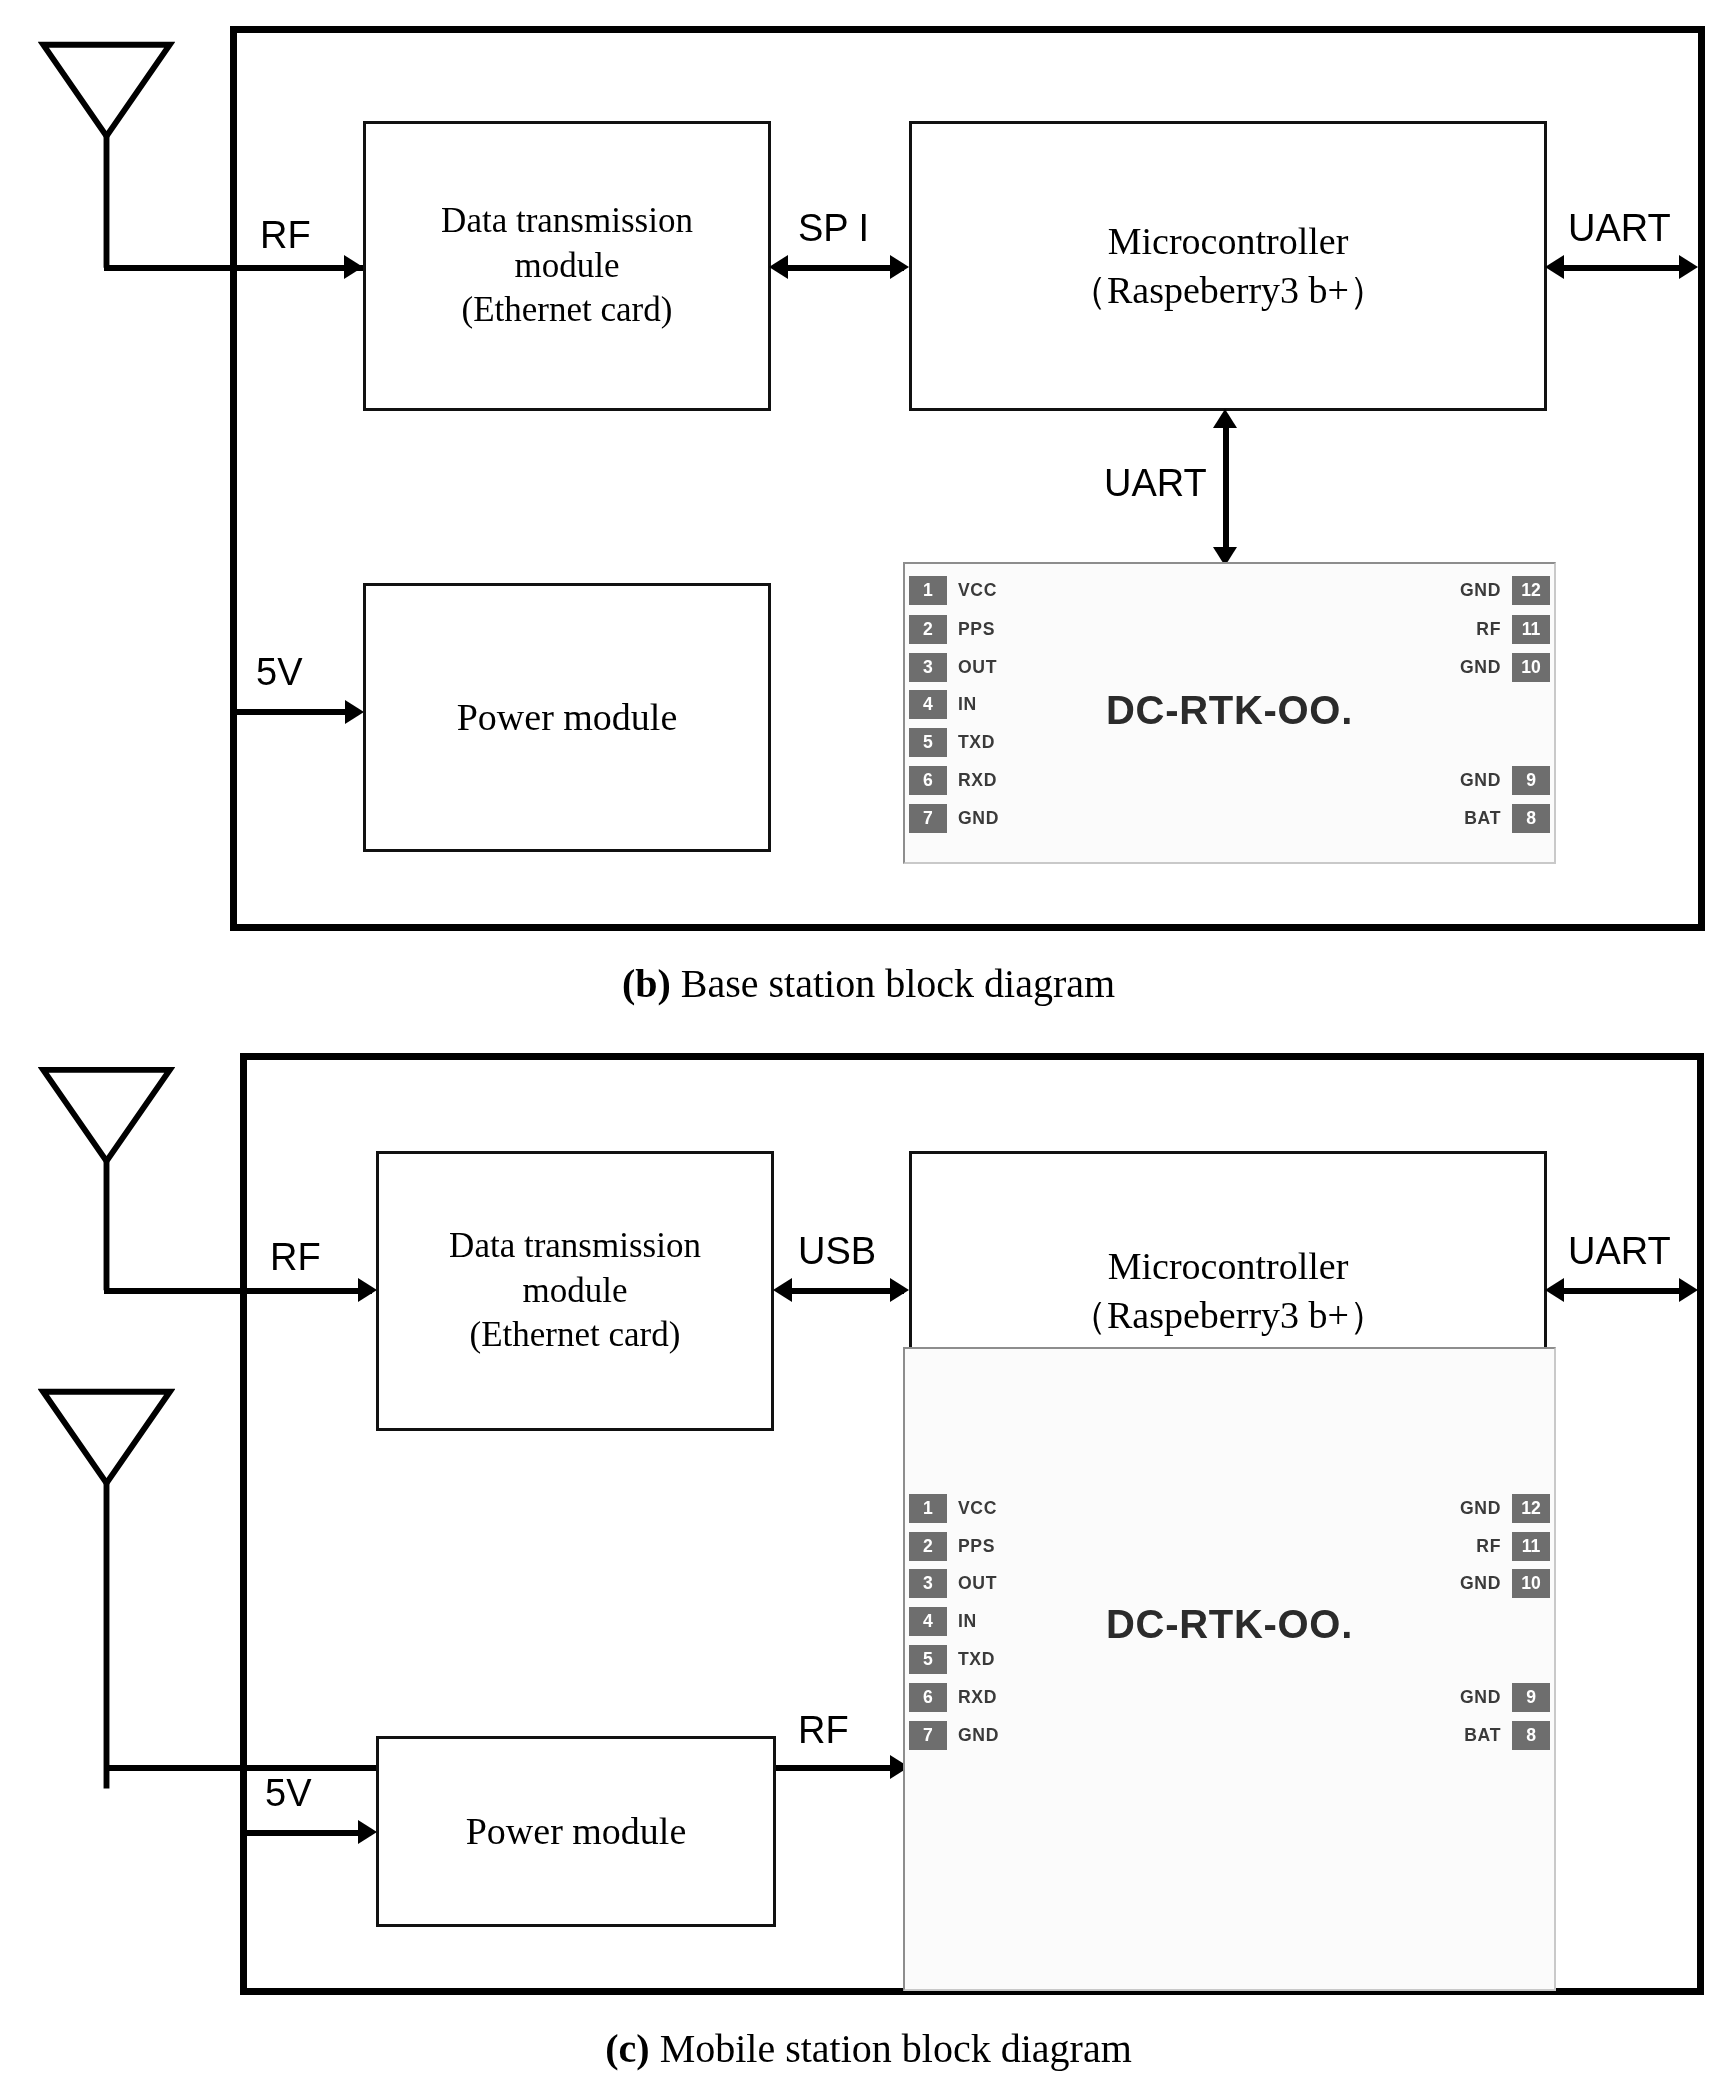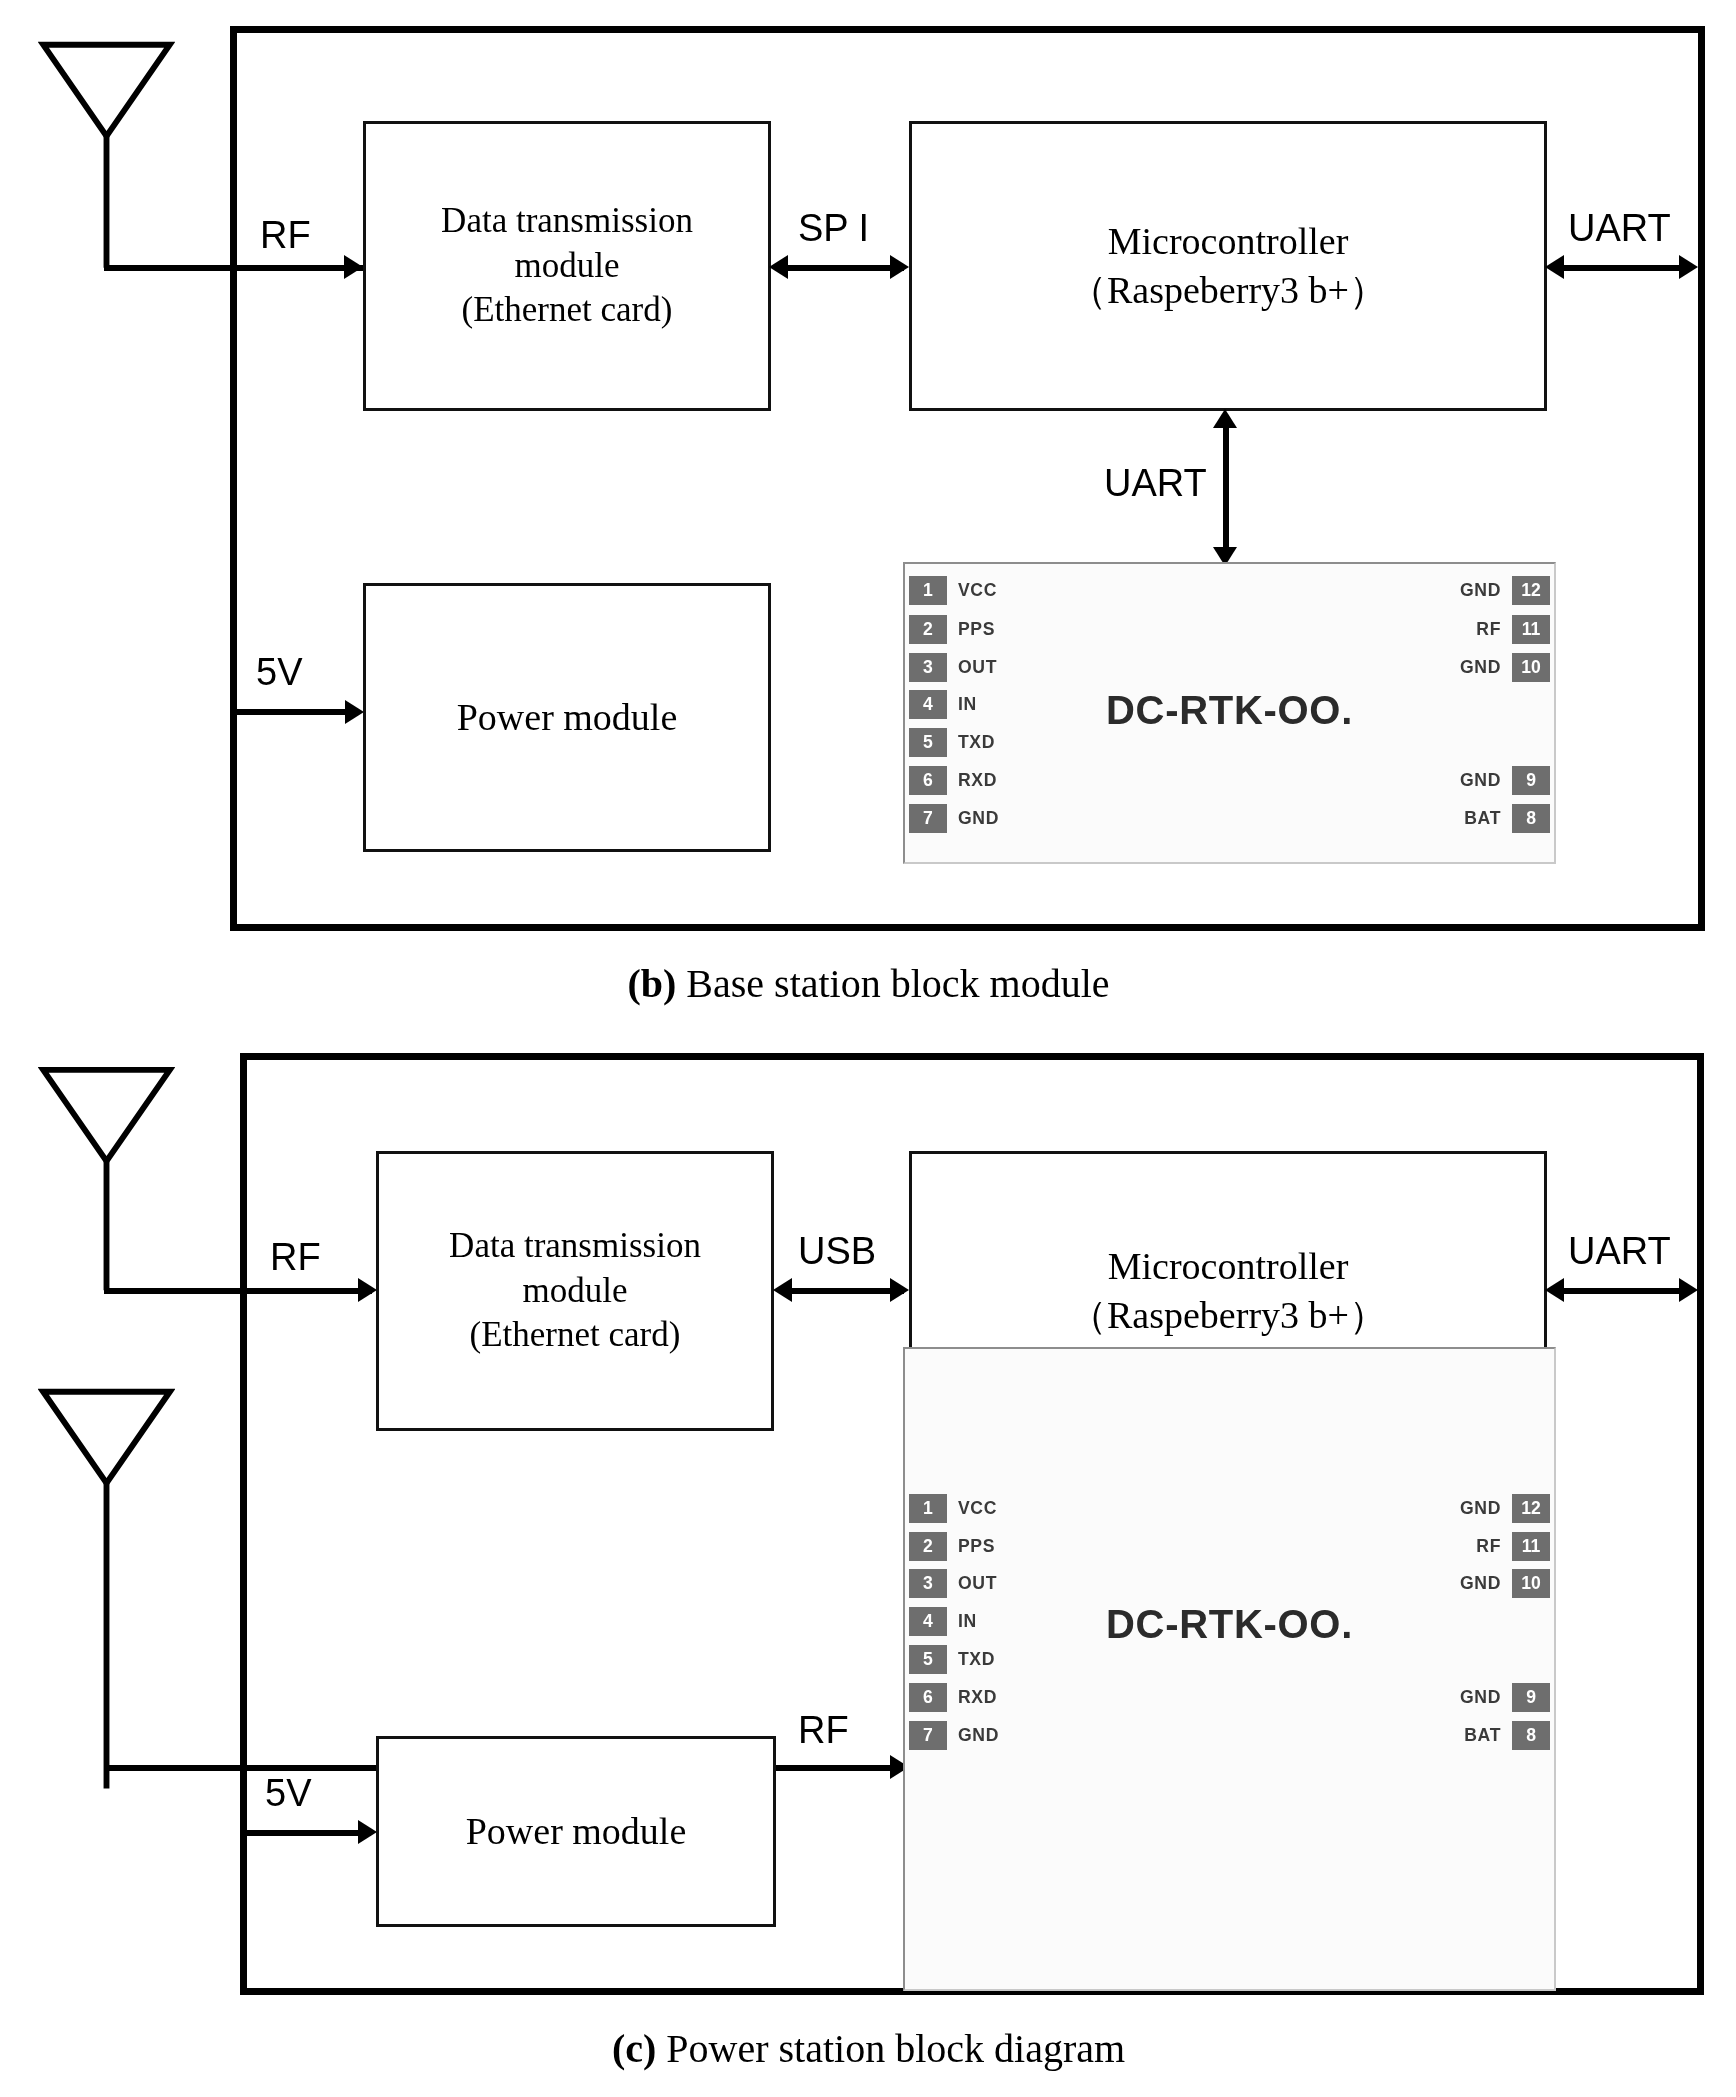--- a/index.html
+++ b/index.html
@@ -280,21 +280,21 @@
           <span class="pin-pad">9</span>
         </div>
         <div class="pin-row right" style="top:239px;">
           <span class="pin-name">BAT</span>
           <span class="pin-pad">8</span>
         </div>
       </div>
     </div>
 
     <div class="caption" style="top:960px;">
-      <b>(b)</b><span> Base station block module</span>
+      <b>(b)</b><span> Base station block diagram</span>
     </div>
 
   </div>
 </div>
 
 <div class="panel" id="panel-mobile">
   <div class="stage">
 
     <div class="enclosure" style="left:240px; top:7.8px; width:1464px; height:942px;"></div>
 
@@ -404,18 +404,18 @@
           <span class="pin-pad">9</span>
         </div>
         <div class="pin-row right" style="top:371px;">
           <span class="pin-name">BAT</span>
           <span class="pin-pad">8</span>
         </div>
       </div>
     </div>
 
     <div class="caption" style="top:980px;">
-      <b>(c)</b><span> Power station block diagram</span>
+      <b>(c)</b><span> Mobile station block diagram</span>
     </div>
 
   </div>
 </div>
 
 
 </body></html>

